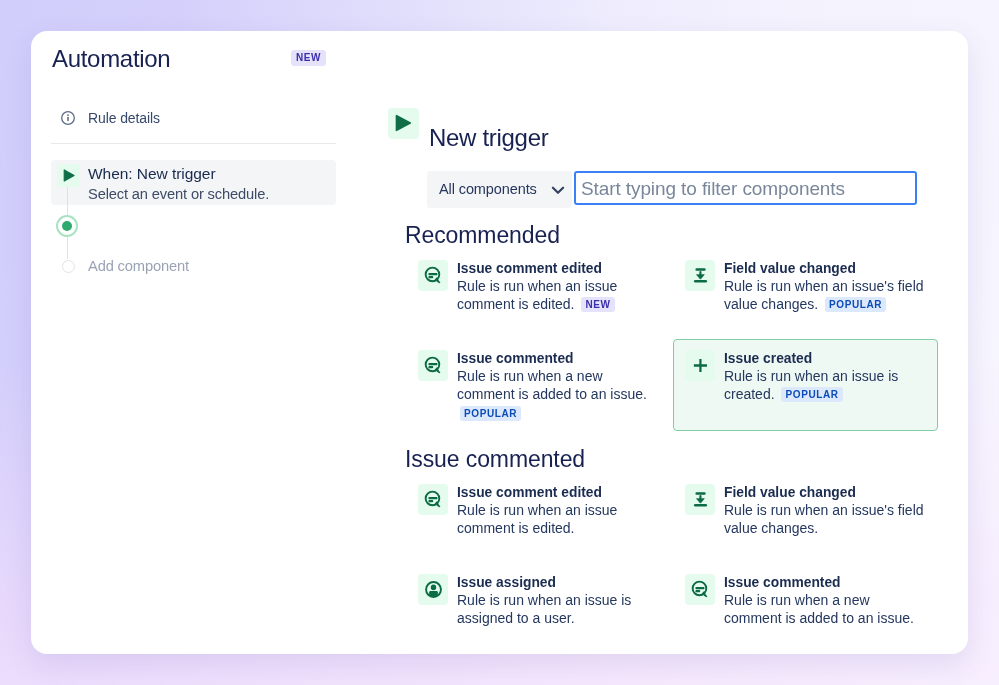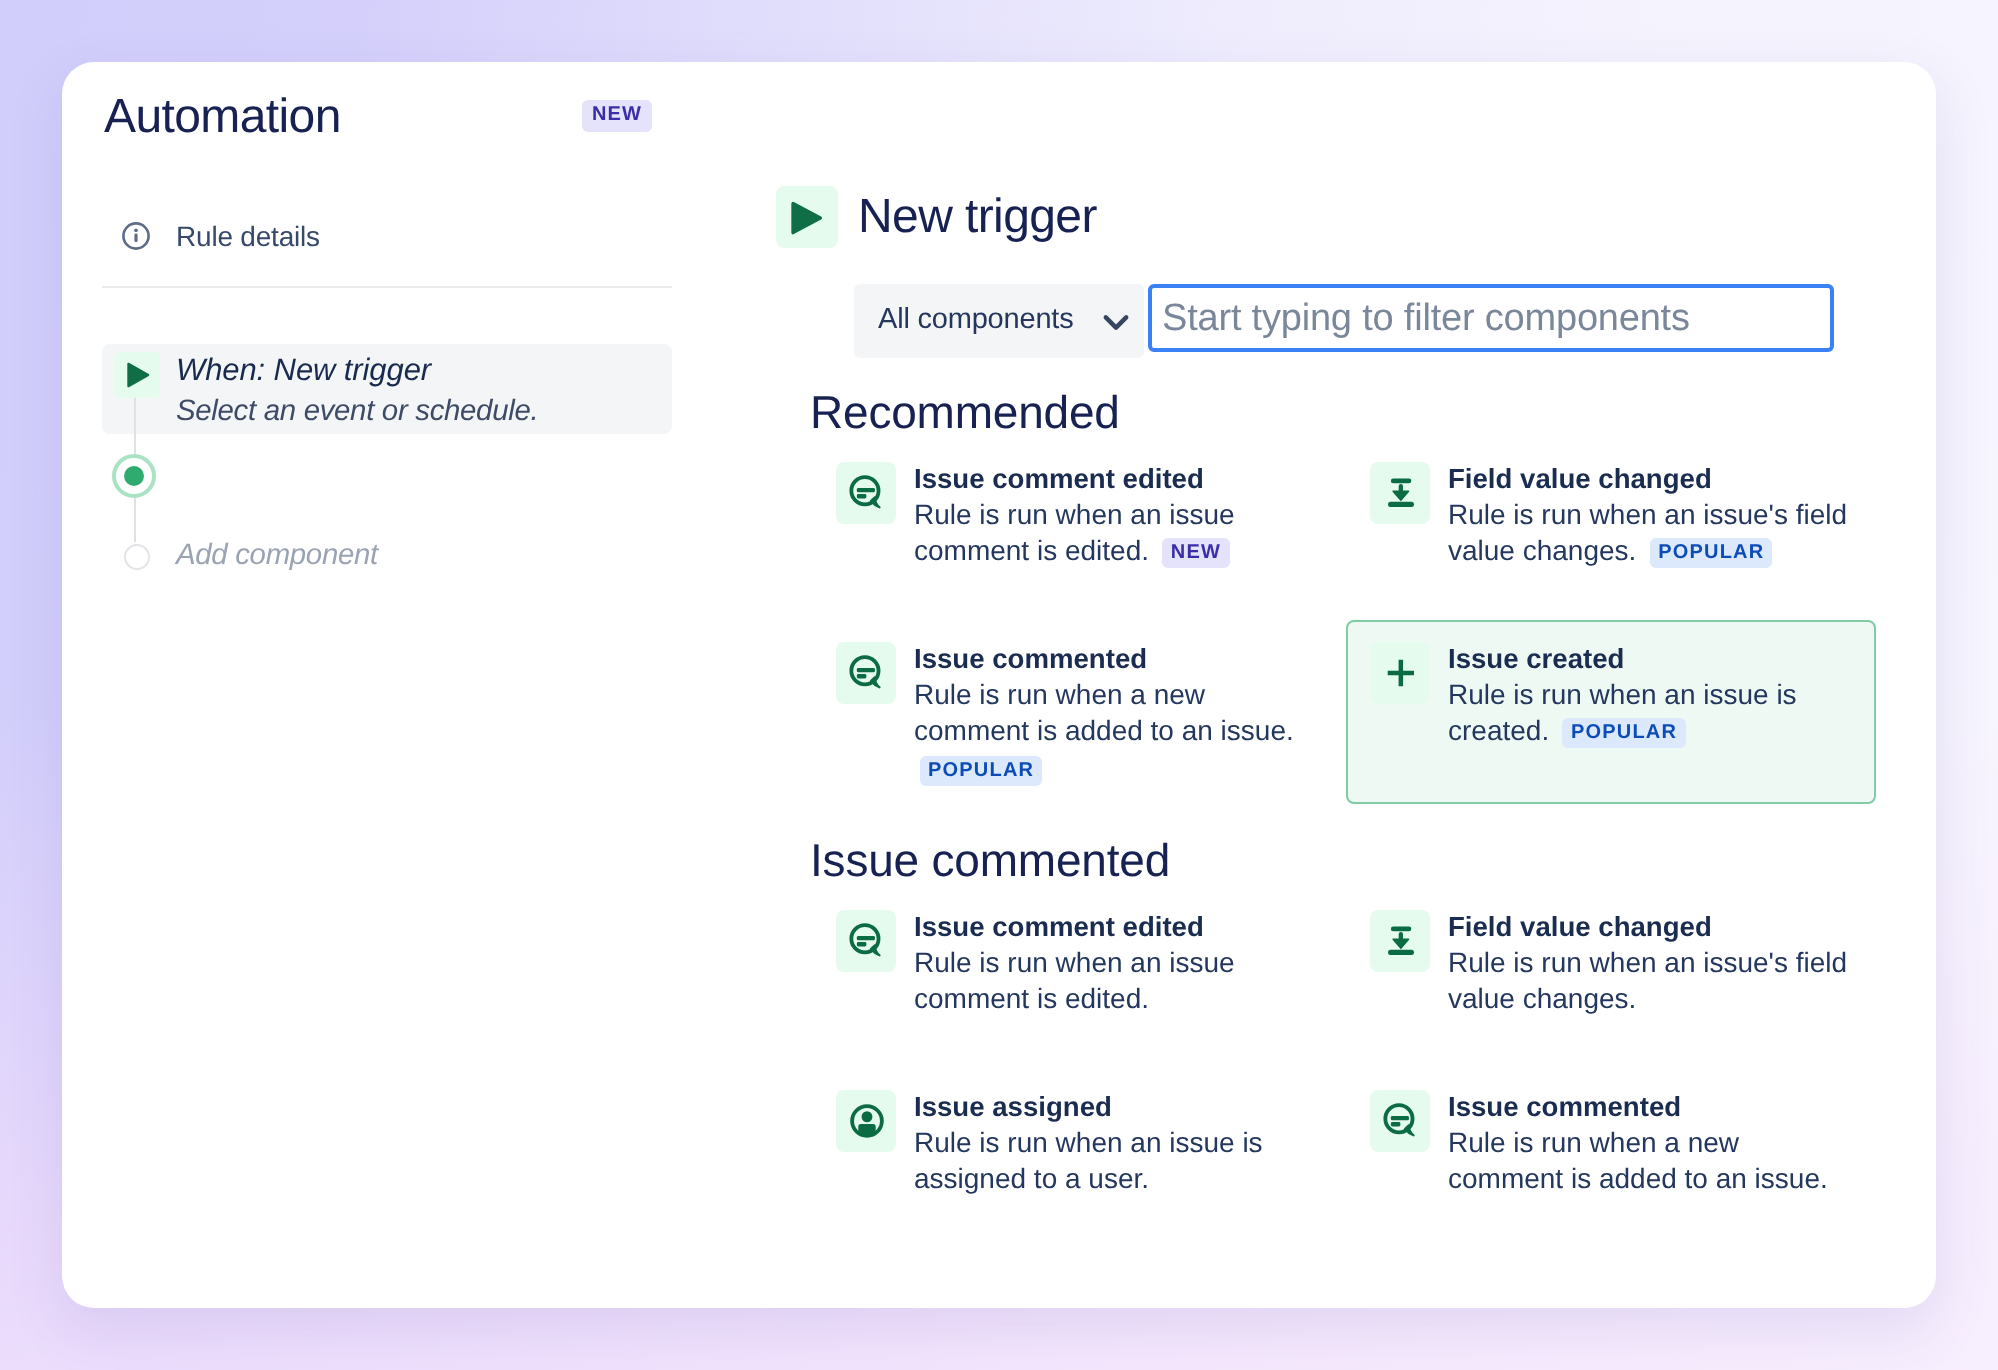--- a/index.html
+++ b/index.html
@@ -31,21 +31,21 @@
     padding:0 5px 0 5px; border-radius:3px; line-height:16px;
     display:inline-block;
   }
 
   
   .side { position:absolute; left:30px; top:80px; width:284px; }
   .rule-details { display:flex; align-items:center; gap:13px; height:14px; cursor:pointer; }
   .rd-label { font-size:14px; color:#36486b; font-weight:400; letter-spacing:-0.1px; }
   .divider { margin-top:18px; height:1px; background:#e8e9eb; width:285px; margin-left:-10px; }
 
-  .steps { position:relative; margin-top:28px;font-style:italic; }
+  .steps { position:relative; margin-top:16px; }
   .spine { position:absolute; left:6px; top:27px; width:1.3px; height:72px; background:#dfe1e6; z-index:3; }
   .step-when {
     position:relative; z-index:1; display:flex; align-items:flex-start;
     background:#f4f5f6; border-radius:4px; padding:4px 10px 4px 6px; width:285px;
     margin-left:-10px; height:45px;
   }
   .icon-sq { width:23px; height:23px; border-radius:3px; background:#e4fbee; display:flex; align-items:center; justify-content:center; flex:0 0 23px; margin-top:0px; }
   .step-text { margin-left:8px; margin-top:-1px; }
   .step-text .t1 { font-size:15.5px; color:#182a4e; line-height:21px; letter-spacing:-.05px; }
   .step-text .t2 { font-size:14.7px; color:#3d4b66; line-height:20px; letter-spacing:-.15px; }
@@ -53,21 +53,21 @@
   .node .ring { position:absolute; inset:0; border-radius:50%; border:2.2px solid #a9e3c3; background:#fff; }
   .node .dot  { position:absolute; left:6px; top:6px; width:10px; height:10px; border-radius:50%; background:#2fab70; }
   .add-row { display:flex; align-items:center; margin-top:21px; }
   .add-circ { width:13px; height:13px; border-radius:50%; border:1.4px solid #e2e4e8; background:#fff; margin-left:1px; flex:0 0 13px; position:relative; z-index:5; }
   .add-label { font-size:14.7px; color:#9aa3b4; margin-left:13px; letter-spacing:-.15px; }
 
   
   .main { position:absolute; left:357px; top:62px; width:581px; }
   .main-head { display:flex; align-items:center; }
   .main-icon { width:31px; height:31px; border-radius:4px; background:#e4fbee; display:flex; align-items:center; justify-content:center; flex:0 0 31px; }
-  .main-title { font-size:24px; color:#172152; font-weight:400; letter-spacing:-.3px; margin-left:10px; line-height:30px; }
+  .main-title { font-size:24px; color:#172152; font-weight:400; letter-spacing:-.3px; margin-left:10px; line-height:30px;margin-top:30px; }
   .main-sub { margin-top:11px; font-size:14.5px; color:#25375c; line-height:18px; letter-spacing:-.09px; }
 
   .filters { margin-top:18px; display:flex; align-items:flex-start; margin-left:39px; }
   .sel { height:37px; width:145px; margin-top:0px; background:#f4f5f7; border-radius:3px; display:flex; align-items:center; justify-content:space-between; padding:0 6px 0 12px; cursor:pointer; }
   .sel span { font-size:14.5px; color:#25375c; letter-spacing:-.1px; position:relative; top:-1px; }
   .ti { margin-left:2px; width:343px; height:34px; border:2px solid #3a81f5; border-radius:3px; background:#fff; display:flex; align-items:center; padding:0 5px; cursor:text; }
   .ti span { font-size:19px; color:#7a879b; letter-spacing:-.1px; position:relative; top:1px; }
 
   
   .sect { margin-top:15px; }

